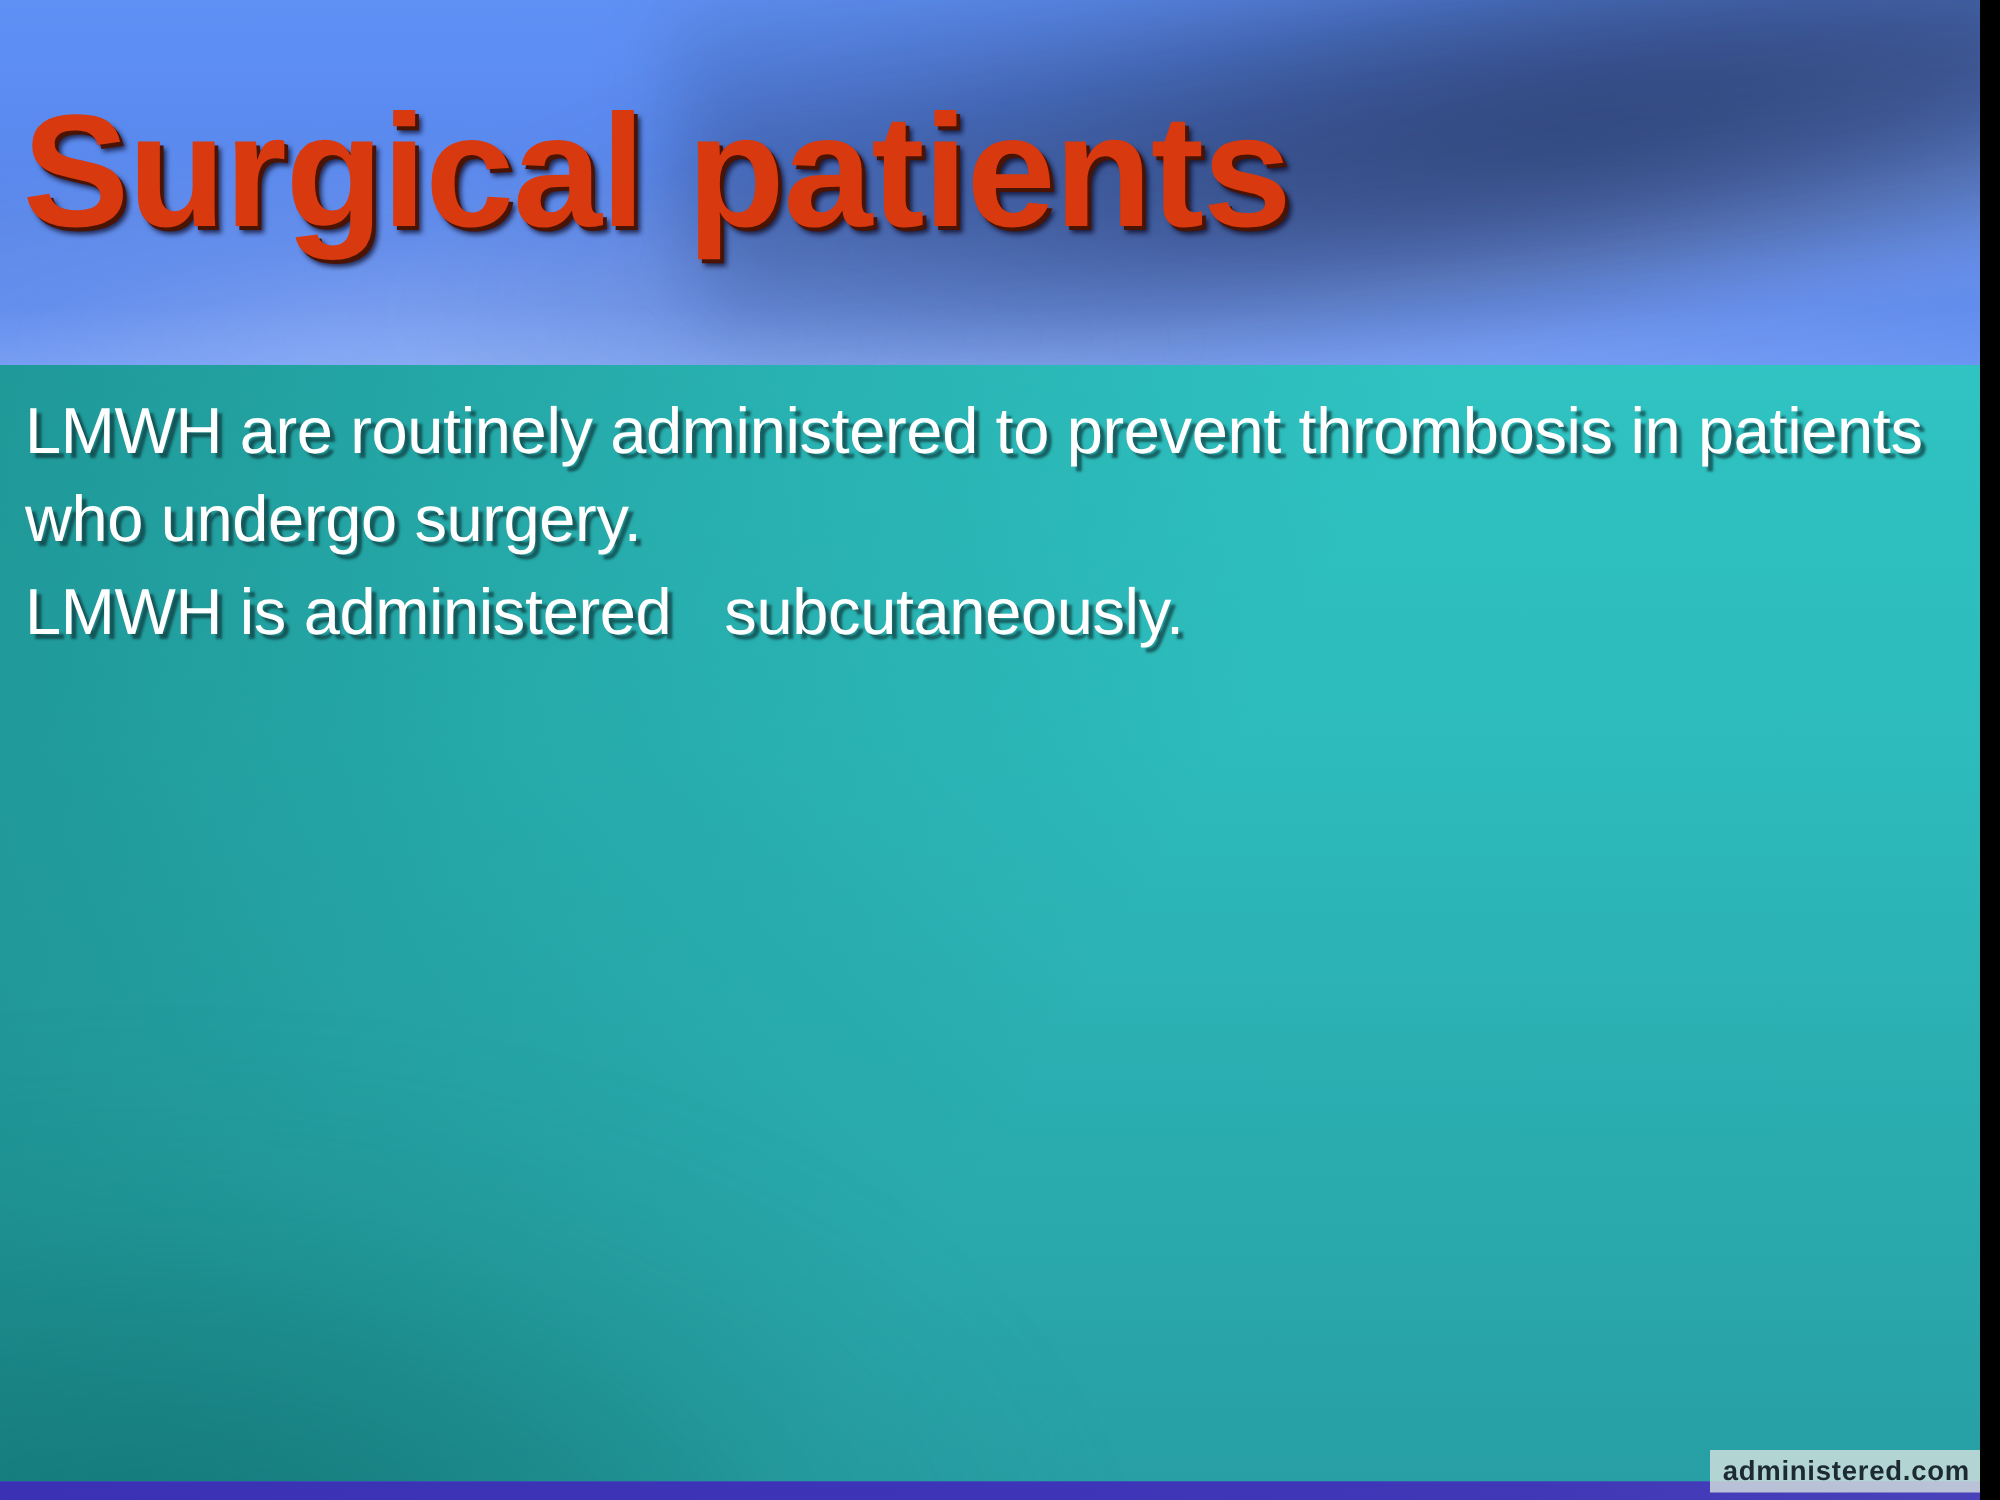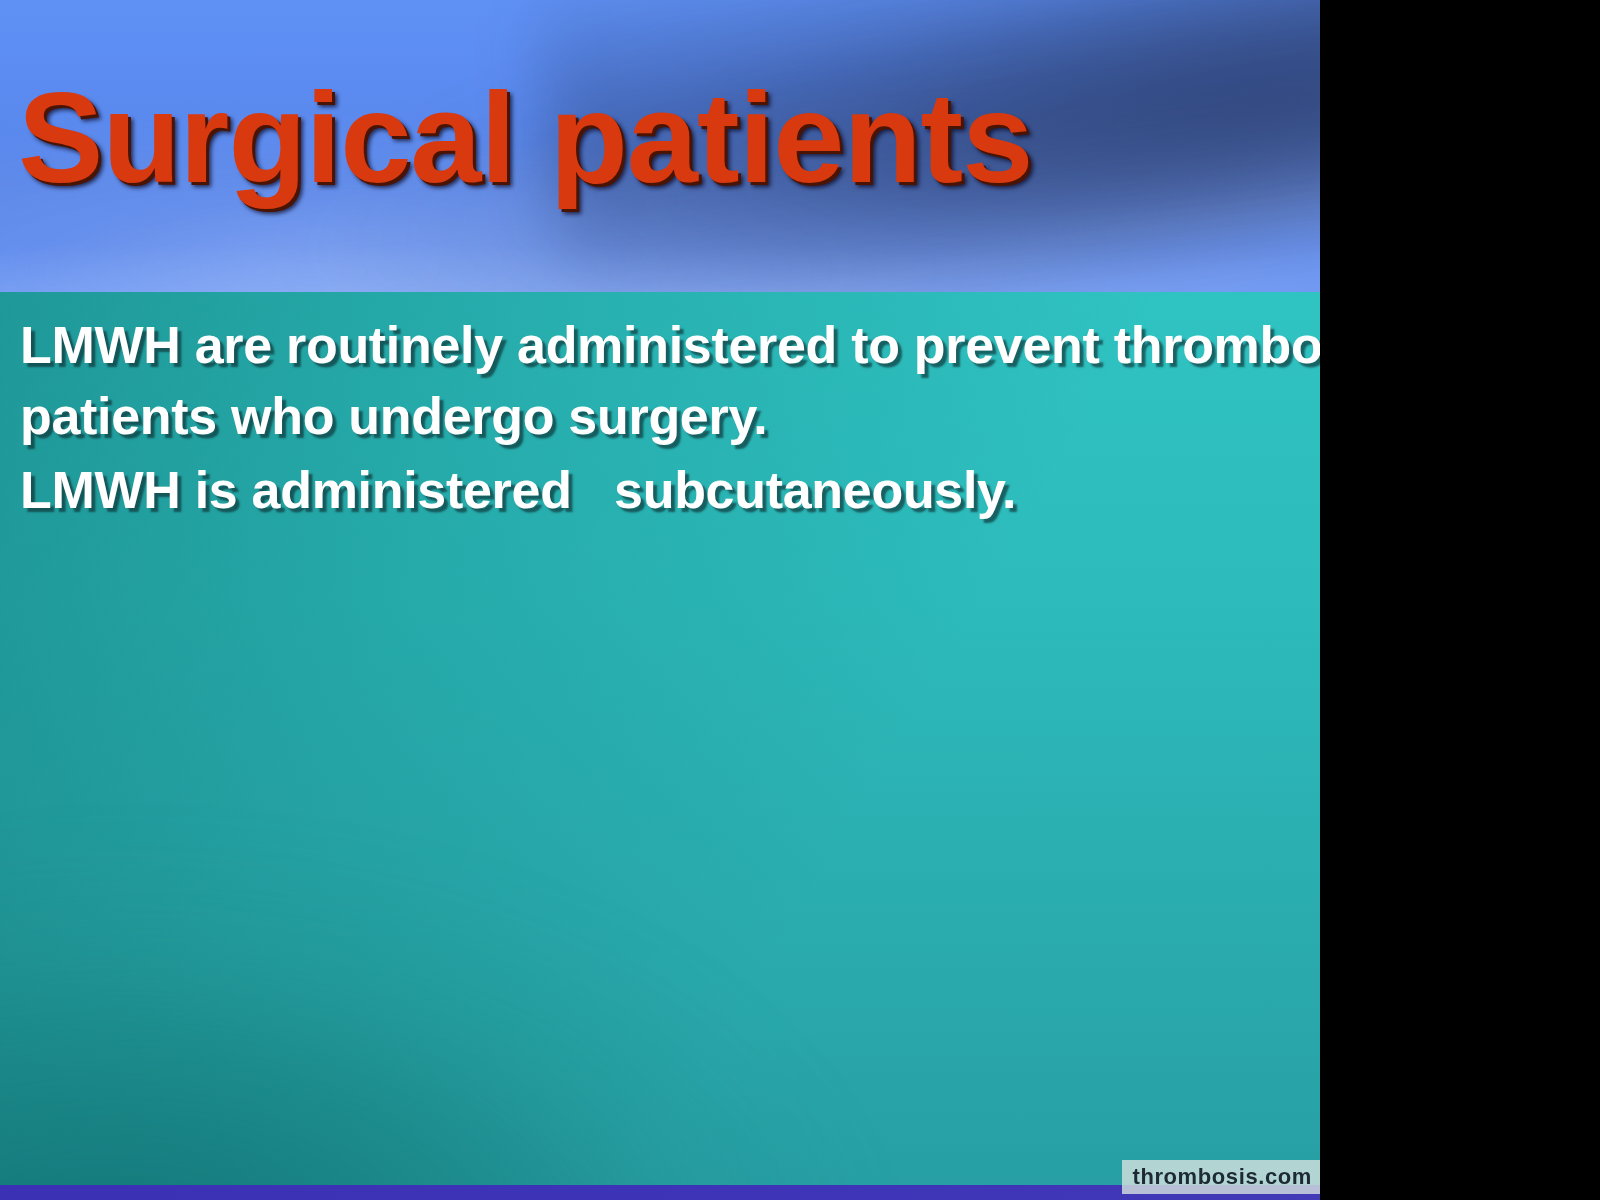--- a/index.html
+++ b/index.html
@@ -3,21 +3,21 @@
 <meta charset="utf-8">
 <title>Surgical patients</title>
 <style>
   html, body {
     margin: 0;
     padding: 0;
     background: #000;
   }
   #slide {
     position: relative;
-    width: 1320px;
+    width: 1584px;
     height: 1200px;
     overflow: hidden;
     font-family: "Liberation Sans", sans-serif;
     background: #2BB4B4;
   }
 
   
   .header {
     position: absolute;
     left: 0;
@@ -137,21 +137,21 @@
     position: absolute;
     left: 0;
     top: 0;
     width: 1600px;
     padding: 18px 24px 0 20px;
     box-sizing: border-box;
   }
   .para {
     margin: 0 0 0 0;
     color: #ffffff;
-    font-weight: bold;
+    font-weight: normal;
     font-size: 52px;
     letter-spacing: -0.3px;
     white-space: pre-wrap;
     text-shadow: 4px 4px 2px rgba(12,40,44,0.62);
   }
   .p1 { line-height: 1.36; margin-bottom: 4px; }
   .p2 { line-height: 1.36; margin-bottom: 12px; }
   .p3 { line-height: 1.62; margin-bottom: 8px; }
   .p4 { line-height: 1.34; }
 
@@ -198,15 +198,15 @@
     <div class="body-shade"></div>
 
     <div class="content">
       <p class="para p1">LMWH are routinely administered to prevent thrombosis in patients who undergo surgery.</p>
       <p class="para p2">LMWH is administered   subcutaneously.</p>
     </div>
   </div>
 
   <div class="footer-bar"></div>
 
-  <div class="watermark">thrombosis.com</div>
+  <div class="watermark">administered.com</div>
 
 </div>
 
 </body></html>

